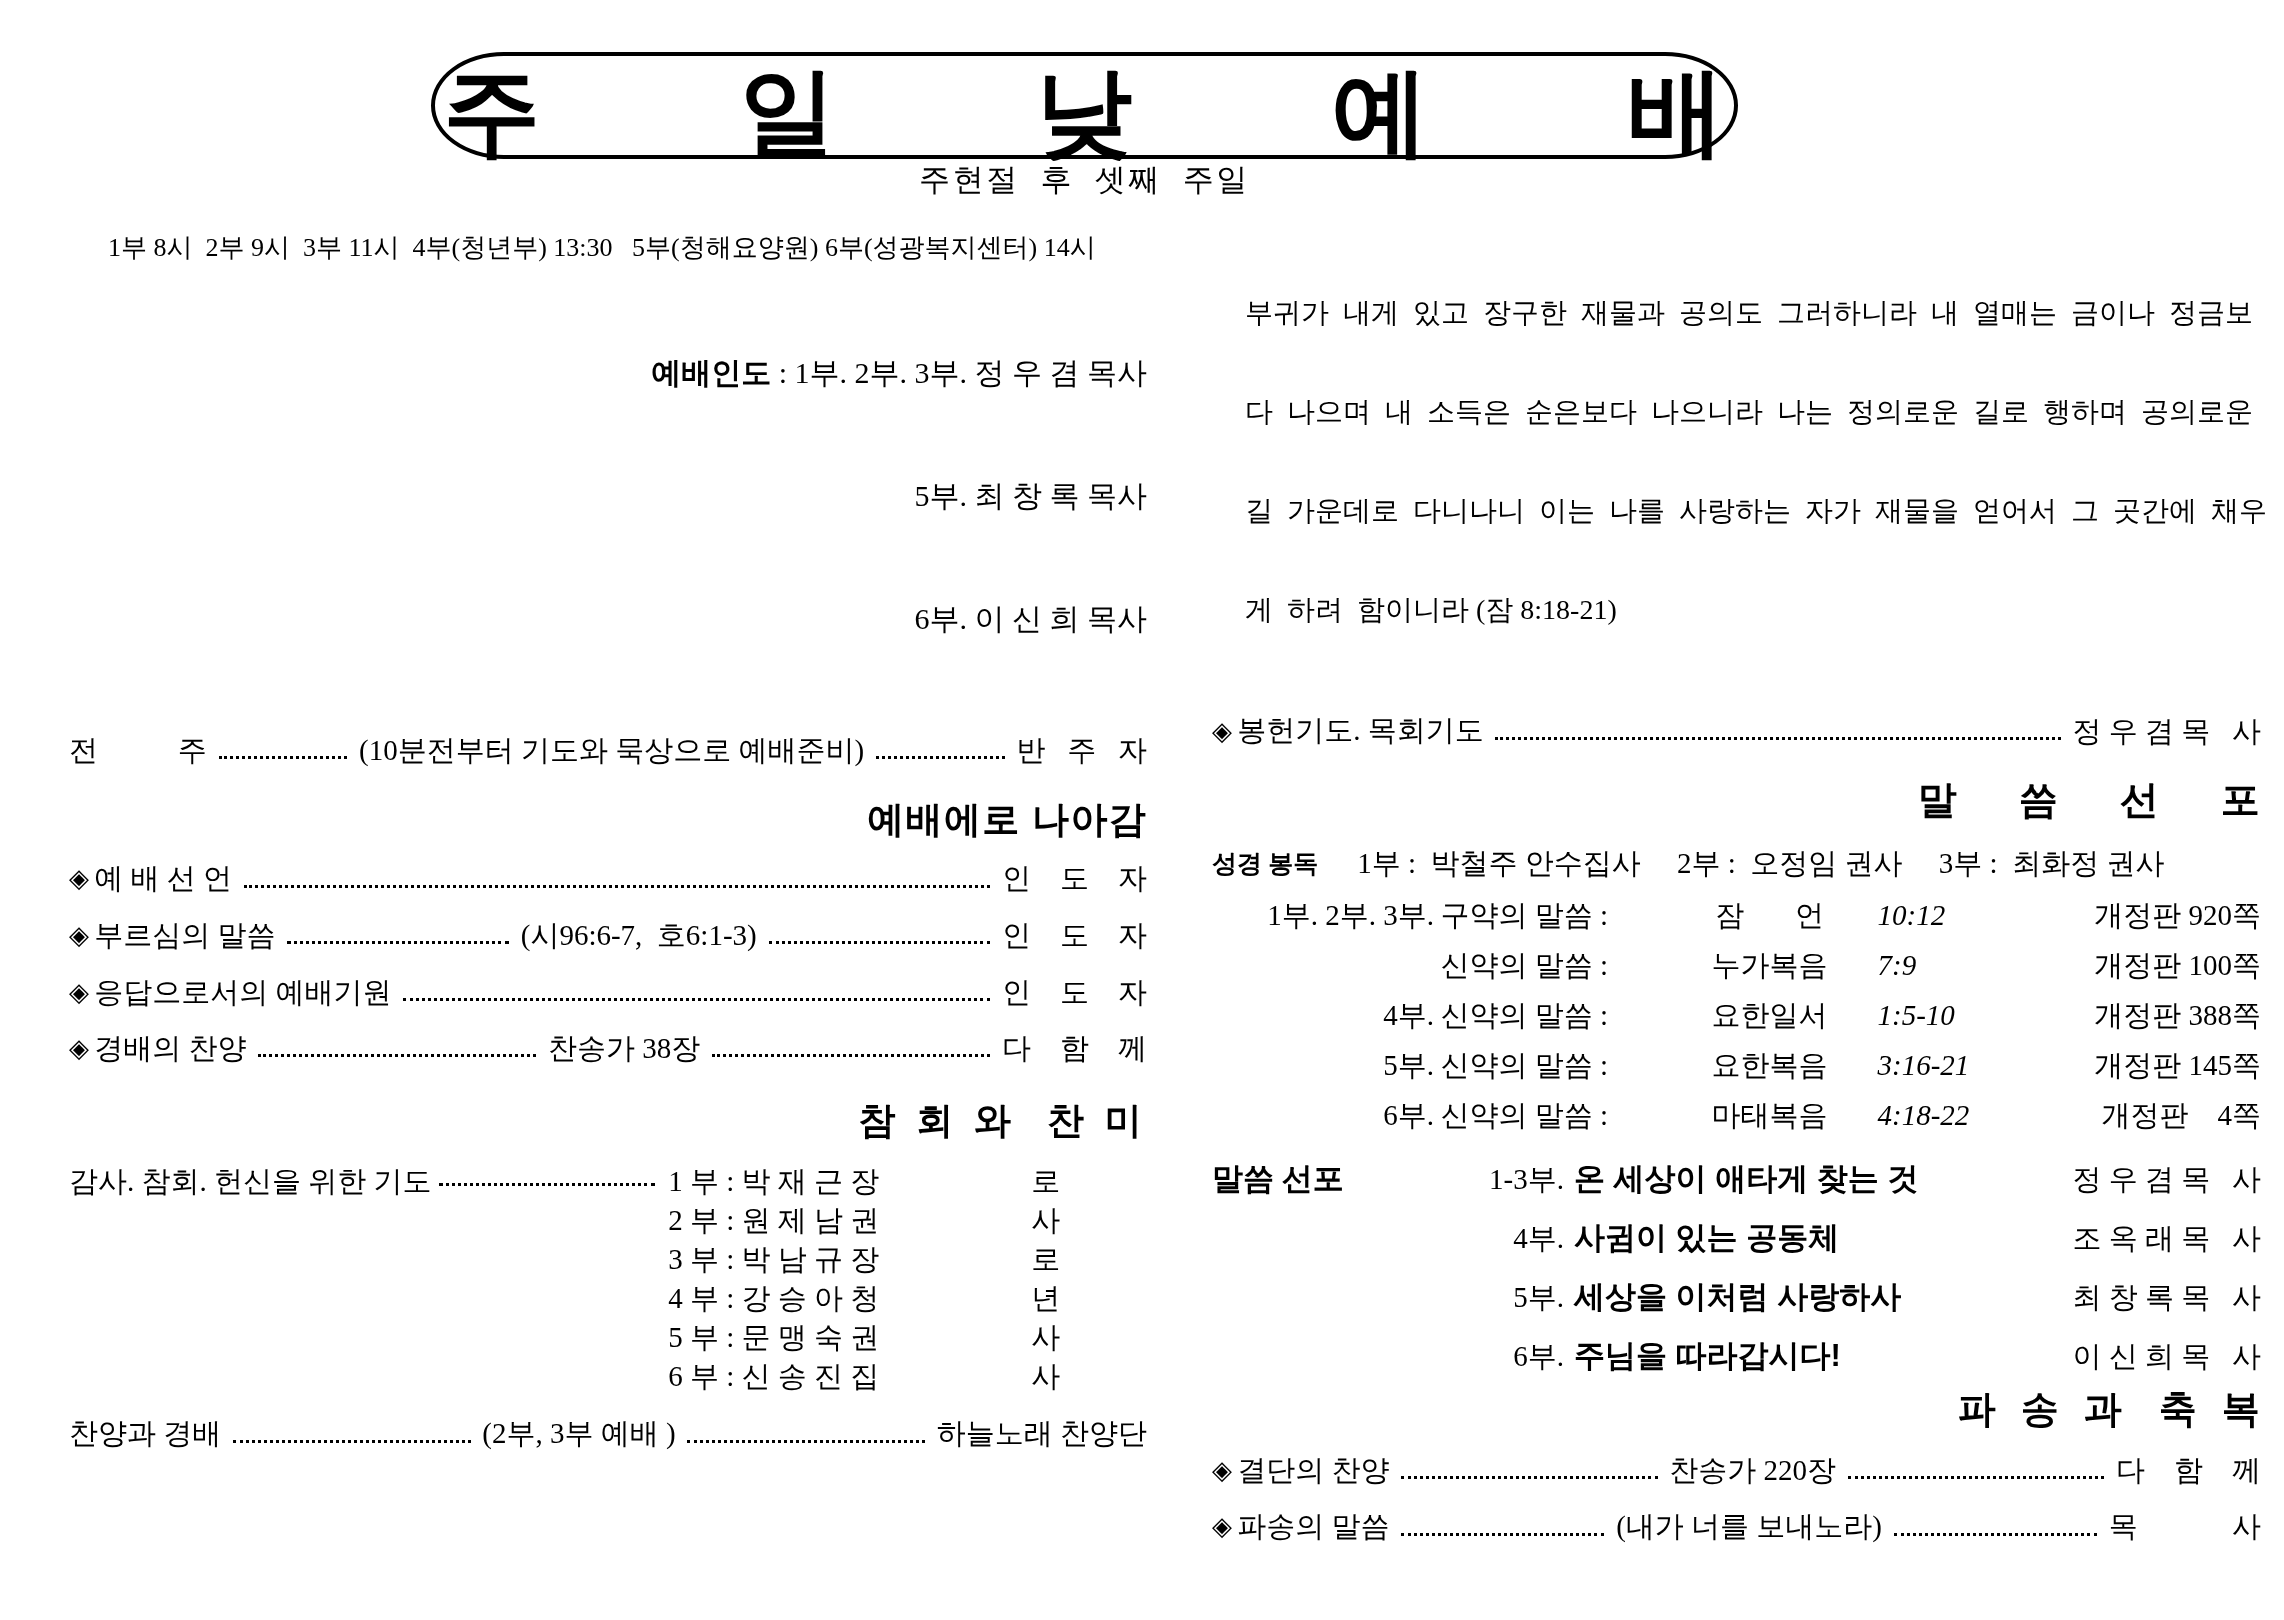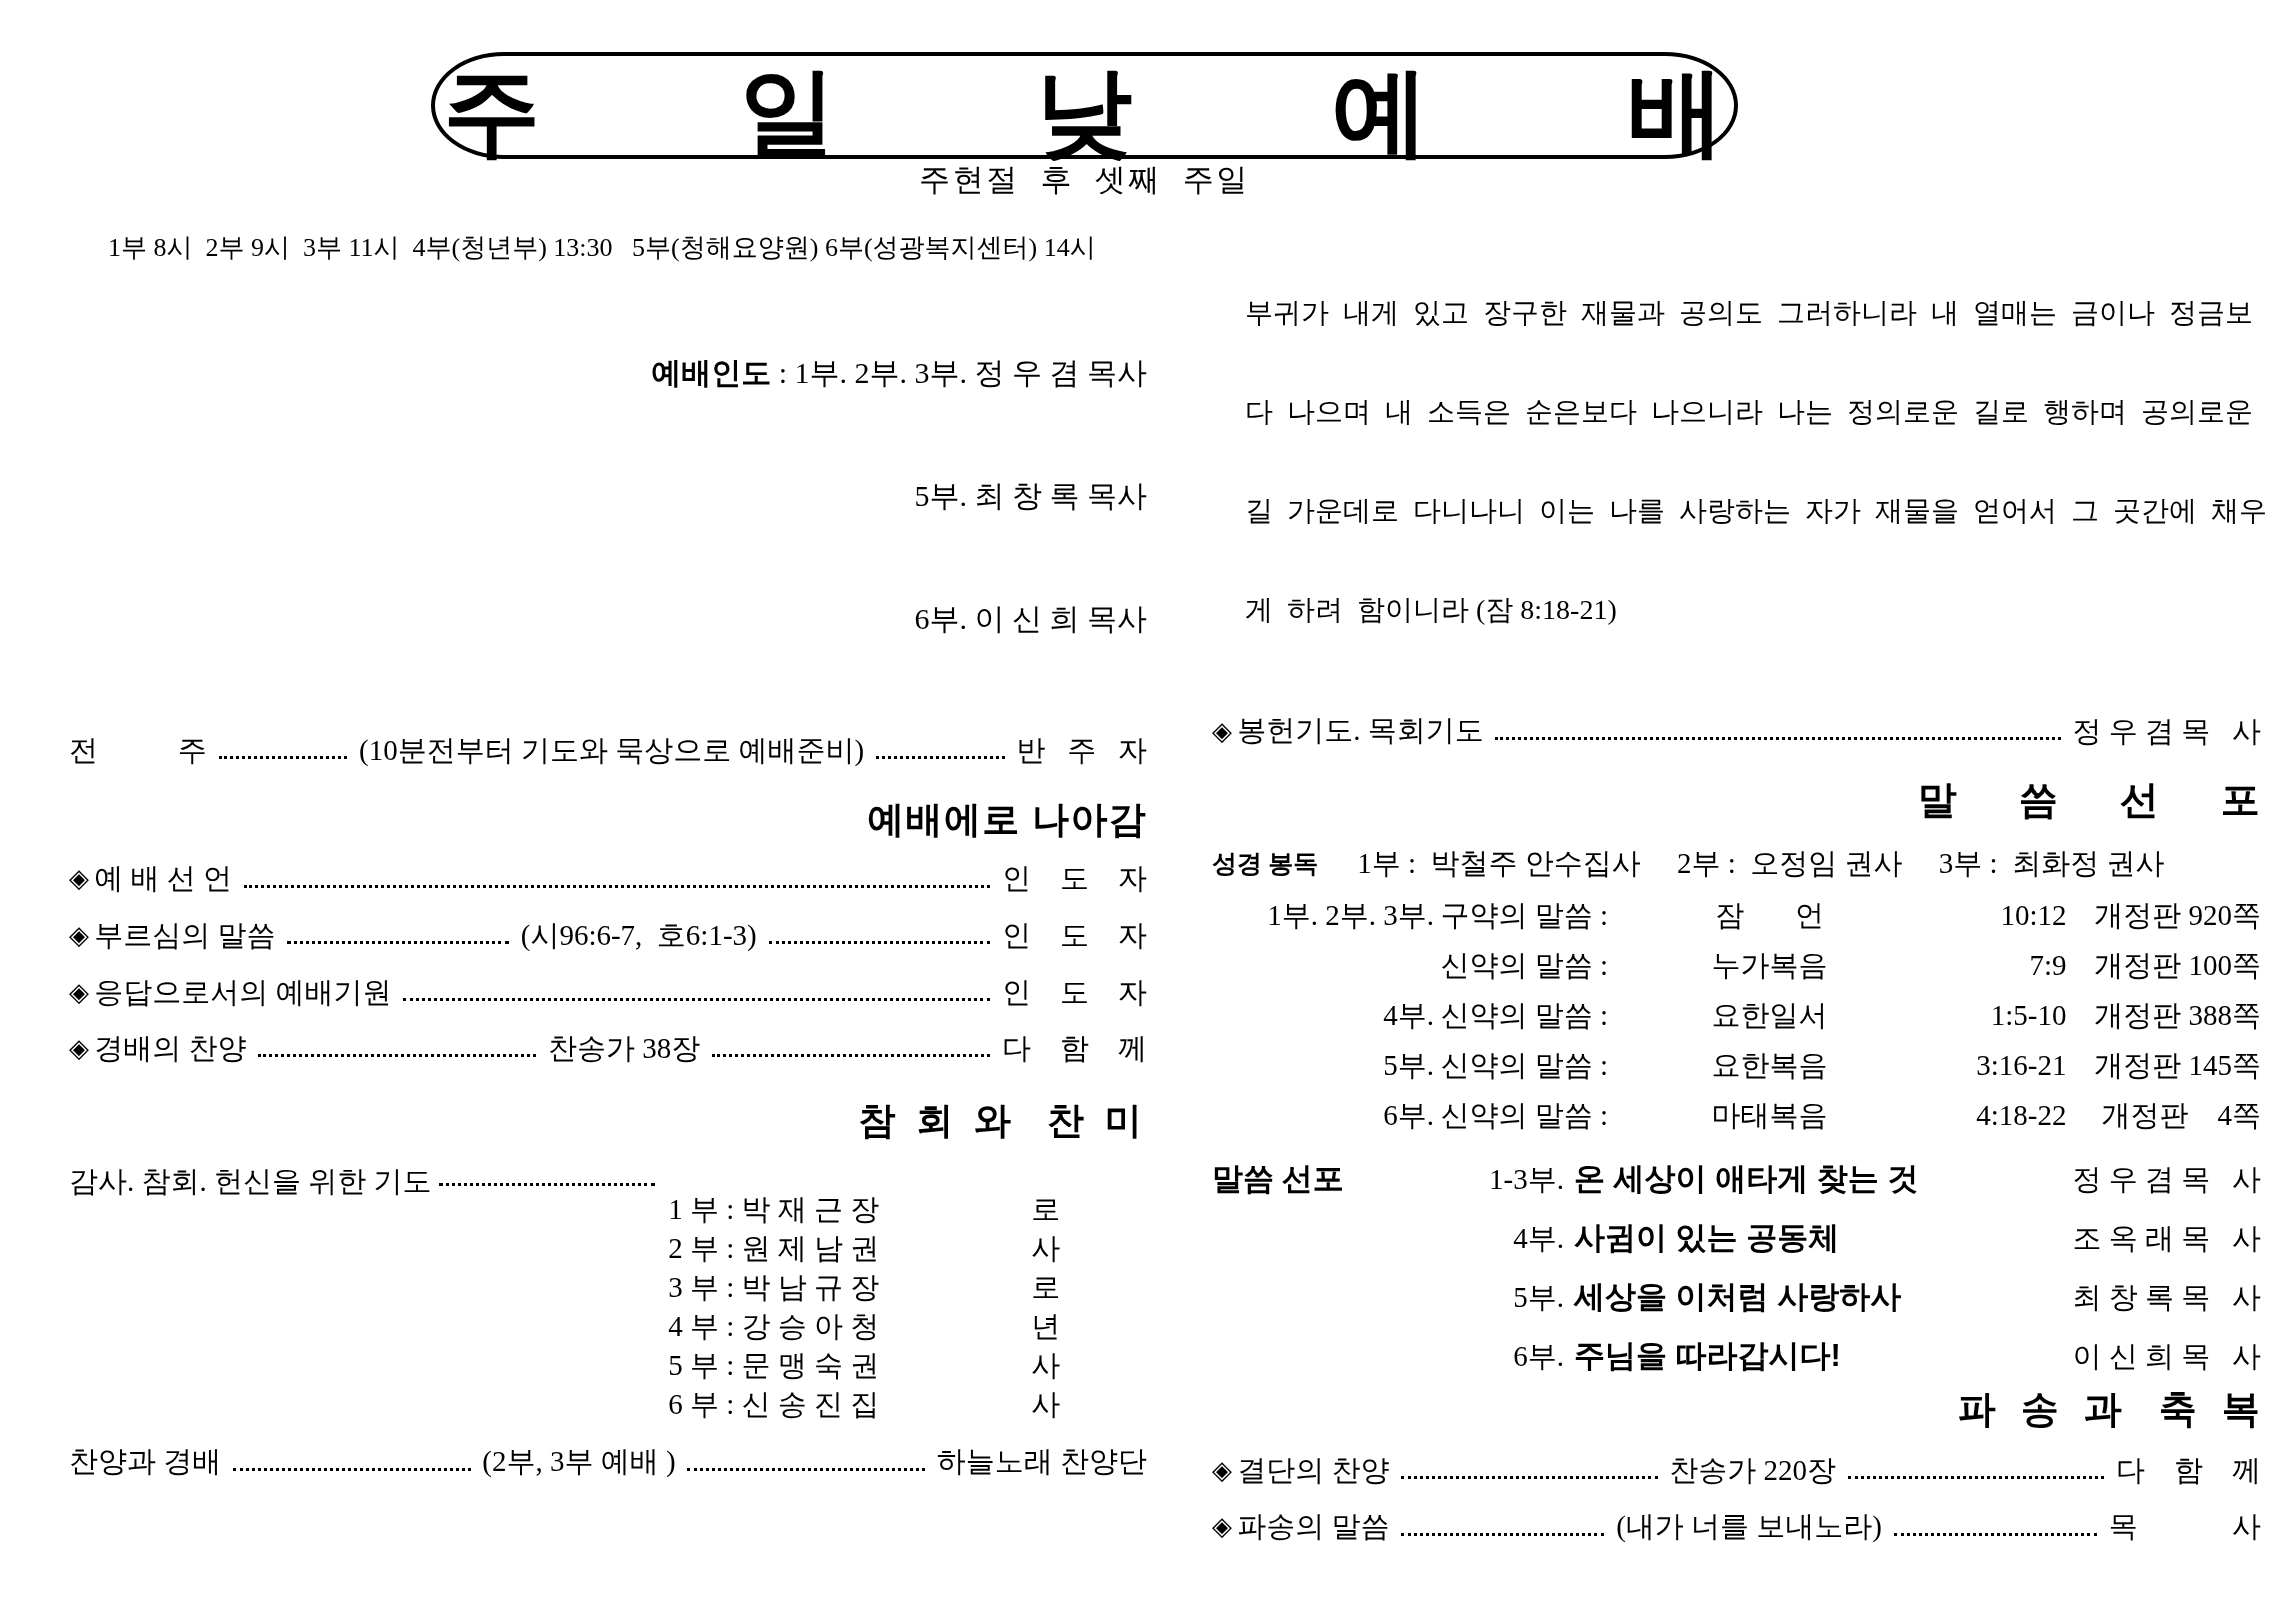--- a/index.html
+++ b/index.html
@@ -18,30 +18,30 @@
     font-size:37px;white-space:pre;letter-spacing:1.3px;}
   .row{display:flex;align-items:flex-end;font-size:29px;line-height:37px;}
   .lbl,.ctr,.rgt,.pre{white-space:pre;}
   .rgt{text-align:right;}
   .dots{flex:1 1 auto;height:0;border-bottom:3.3px dotted #000;margin:0 11.8px 9.8px 11.8px;}
   .dots-fixed{width:216px;height:0;border-bottom:3.3px dotted #000;margin:0 13px 9.8px 7.8px;align-self:flex-start;margin-top:21px;}
   .b{font-family:Liberation Serif, serif;font-weight:bold;}
   .bullet{font-size:26px;margin-right:5.2px;line-height:37px;}
   .schedule{font-size:26px;white-space:pre;padding-left:39px;letter-spacing:0px;}
   .leader-block{text-align:right;font-size:30px;line-height:41px;margin-top:5.2px;white-space:pre;}
-  .people{flex:1 1 auto;max-width:392px;margin-top:28px;}
+  .people{flex:1 1 auto;max-width:392px;}
   .person{display:flex;justify-content:space-between;font-size:29px;line-height:39px;}
   .songs{font-size:30px;line-height:43px;text-align:left;padding-left:307px;white-space:pre;}
   .para{font-size:28px;line-height:33px;white-space:pre;}
   
   .sr{display:flex;font-size:29px;line-height:33px;margin-top:17px;}
   .sr-part{width:222px;text-align:right;white-space:pre;}
   .sr-kind{width:221px;text-align:left;white-space:pre;margin-left:6.5px;}
   .sr-book{width:216px;text-align:center;white-space:pre;}
-  .sr-ref{width:189px;text-align:right;white-space:pre;}
+  .sr-ref{width:189px;text-align:left;white-space:pre;font-style:italic;}
   .sr-page{flex:1;text-align:right;white-space:pre;}
   .sm{display:flex;align-items:flex-end;margin-top:17px;}
   .sm-label{width:189px;font-size:30px;white-space:pre;}
   .sm-part{width:163px;text-align:right;font-size:29px;white-space:pre;margin-right:10px;}
   .sm-title{flex:1;font-family:"Liberation Sans",sans-serif;font-weight:bold;font-size:31px;white-space:pre;}
   .sm-name{width:294px;text-align:right;font-size:29px;white-space:pre;}
 </style>
 </head>
 <body>
 

